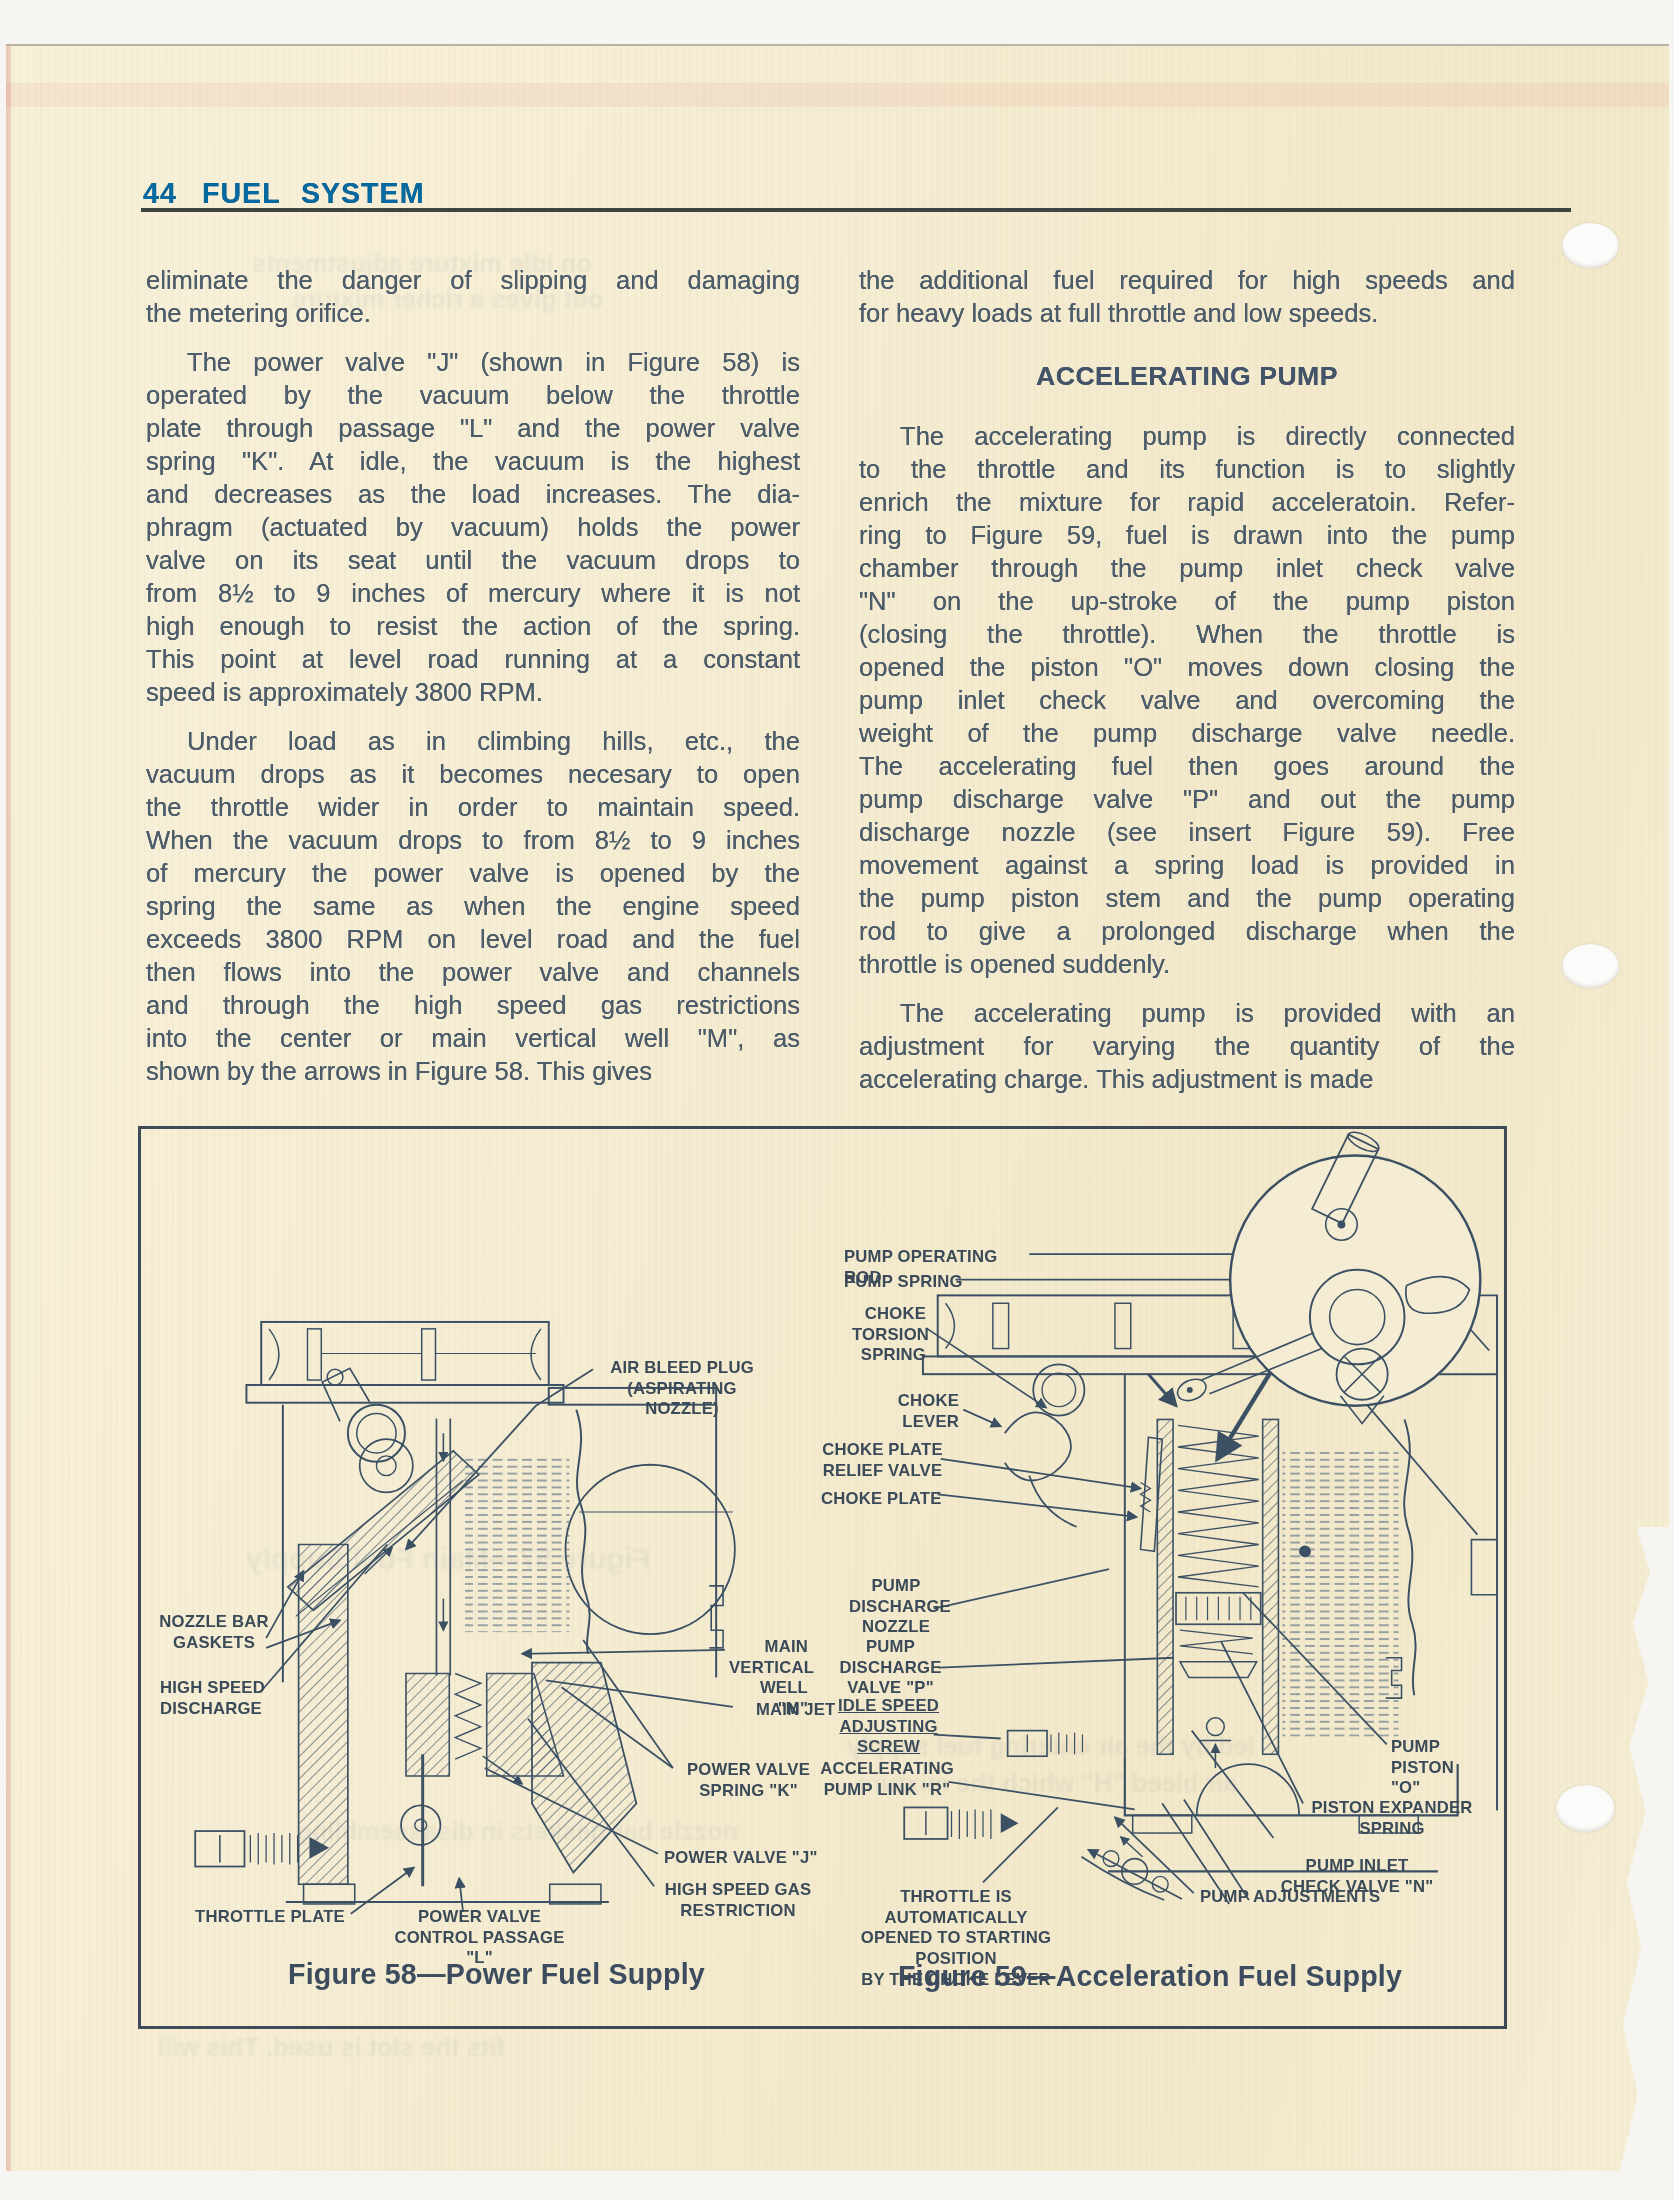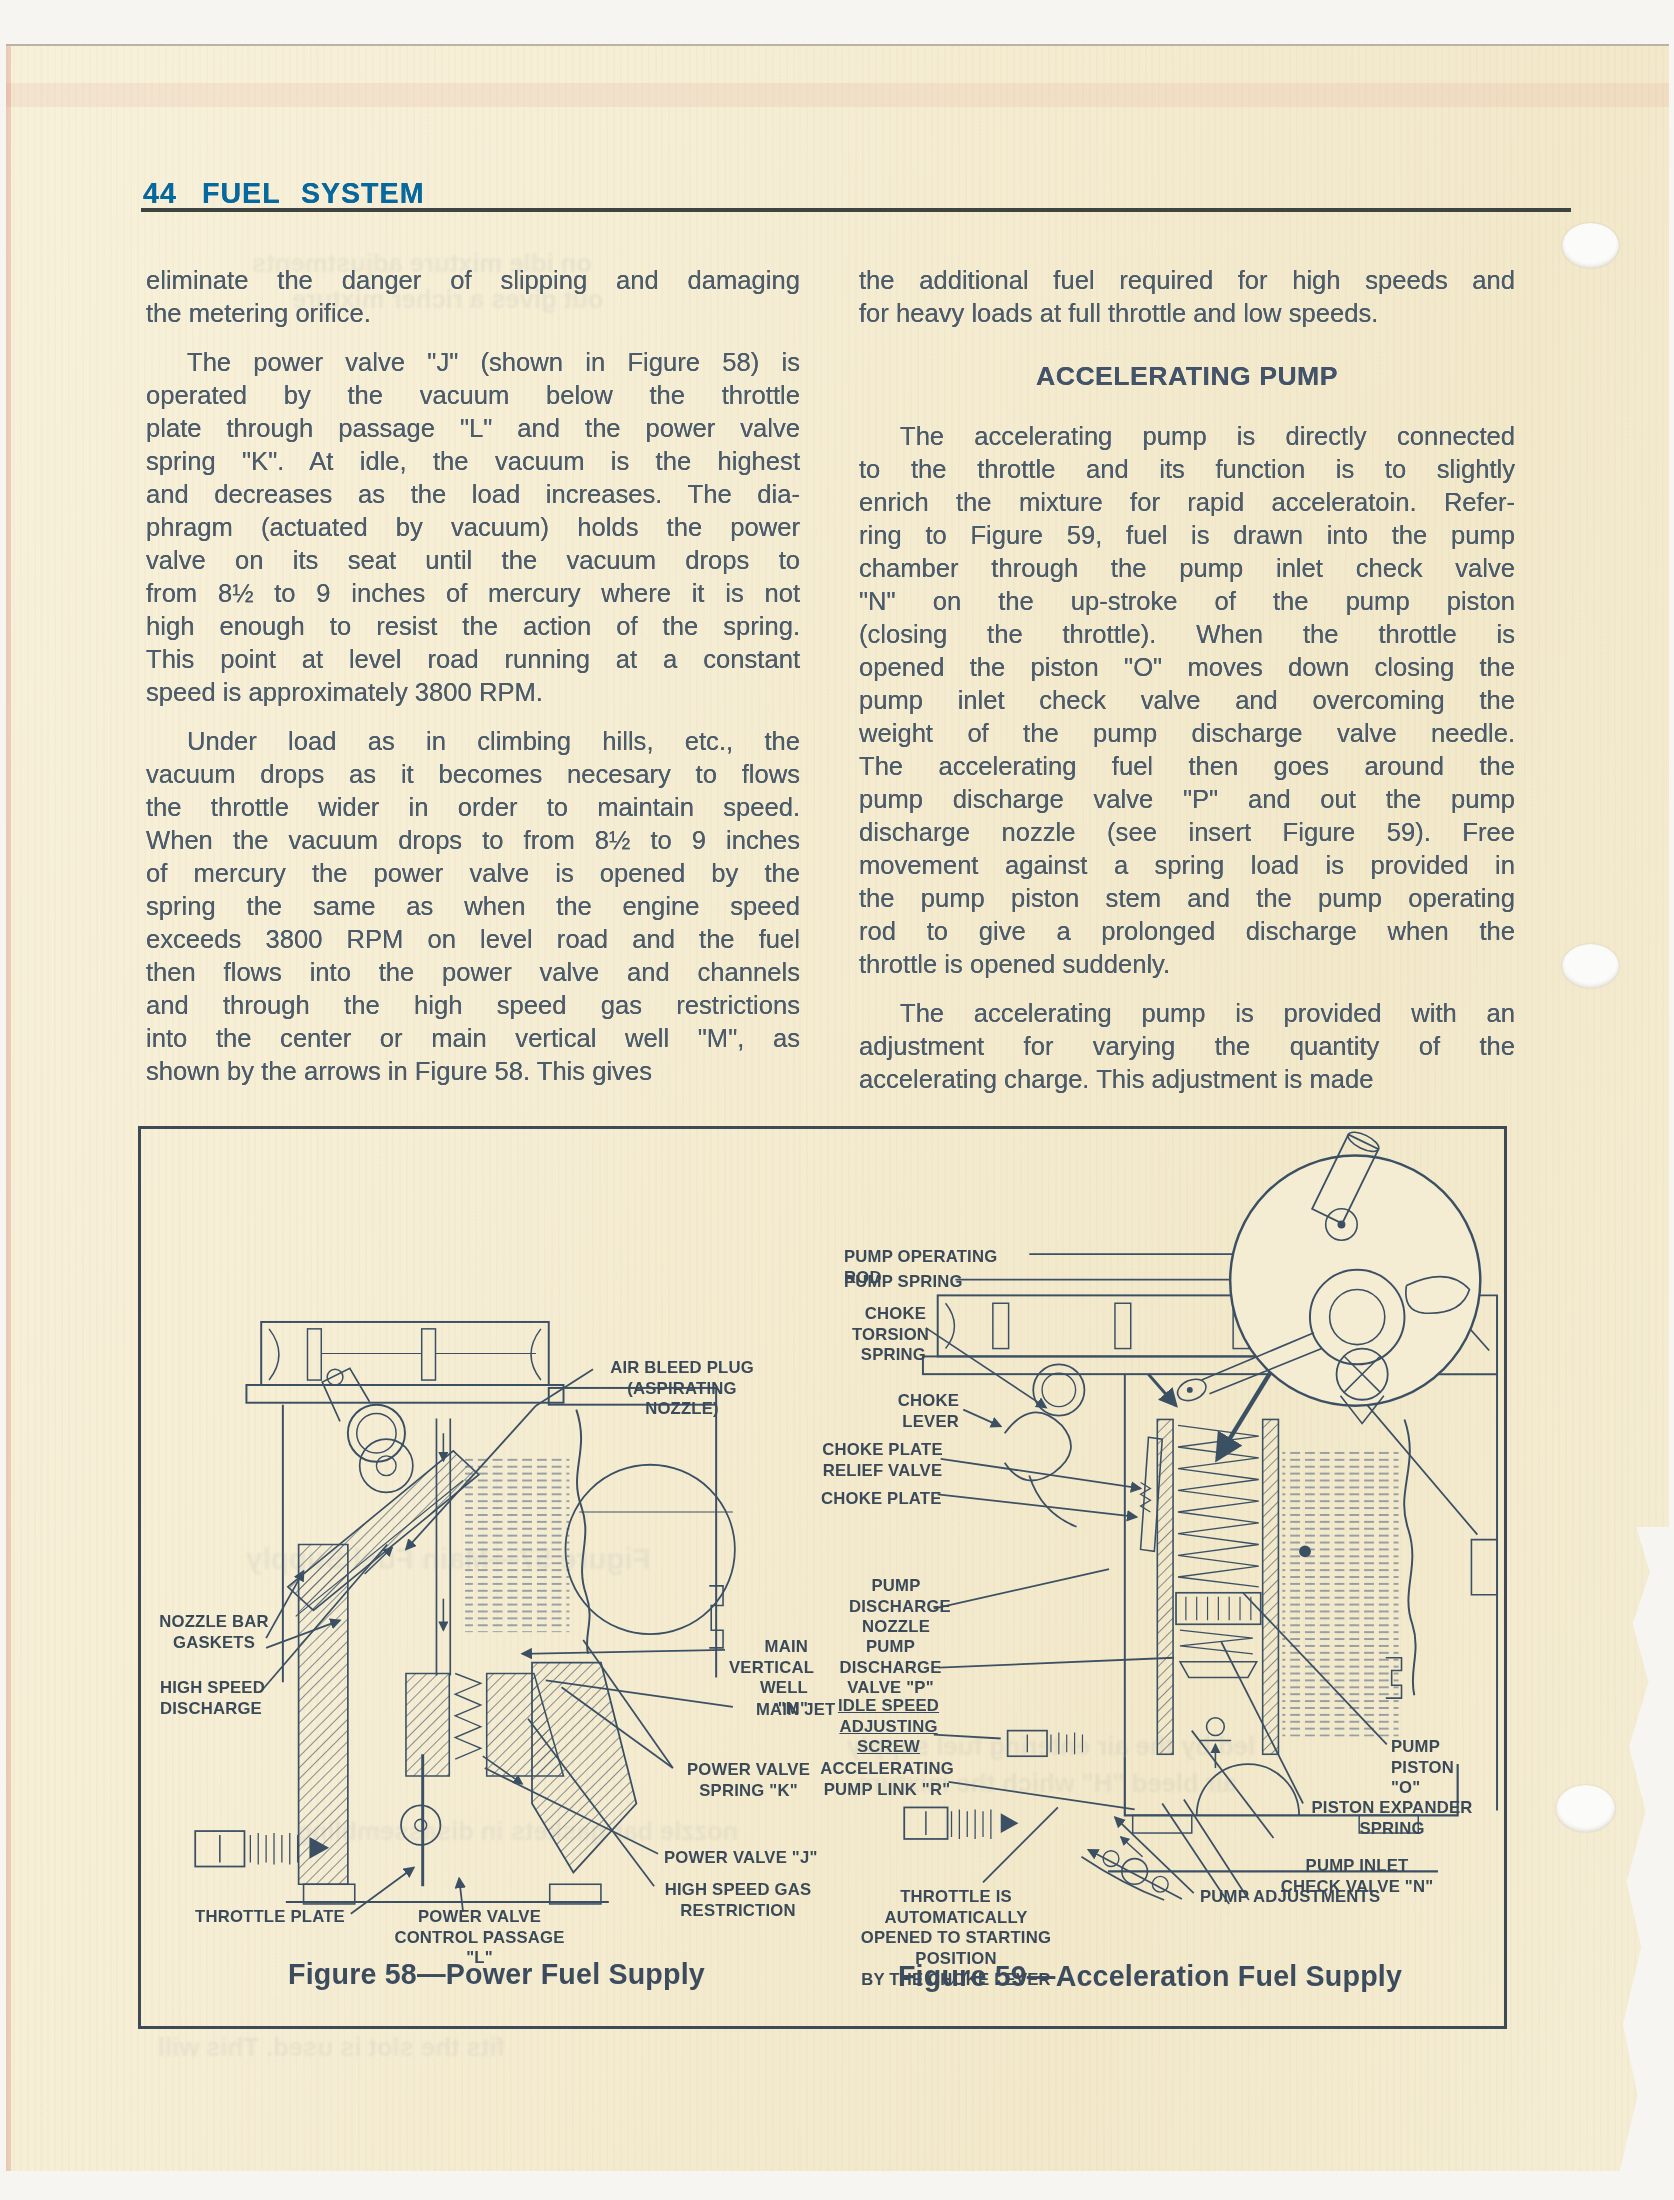--- a/index.html
+++ b/index.html
@@ -91,21 +91,21 @@
       <div class="tline">and decreases as the load increases.  The dia-</div>
       <div class="tline">phragm (actuated by vacuum) holds the power</div>
       <div class="tline">valve on its seat until the vacuum drops to</div>
       <div class="tline">from 8½ to 9 inches of mercury where it is not</div>
       <div class="tline">high enough to resist the action of the spring.</div>
       <div class="tline">This point at level road running at a constant</div>
       <div class="tline last">speed is approximately 3800 RPM.</div>
     </div>
   <div class="para indent">
       <div class="tline">Under load as in climbing hills, etc., the</div>
-      <div class="tline">vacuum drops as it becomes necesary to flows</div>
+      <div class="tline">vacuum drops as it becomes necesary to open</div>
       <div class="tline">the throttle wider in order to maintain speed.</div>
       <div class="tline">When the vacuum drops to from 8½ to 9 inches</div>
       <div class="tline">of mercury the power valve is opened by the</div>
       <div class="tline">spring the same as when the engine speed</div>
       <div class="tline">exceeds 3800 RPM on level road and the fuel</div>
       <div class="tline">then flows into the power valve and channels</div>
       <div class="tline">and through the high speed gas restrictions</div>
       <div class="tline">into the center or main vertical well "M", as</div>
       <div class="tline last">shown by the arrows in Figure 58.  This gives</div>
     </div>

